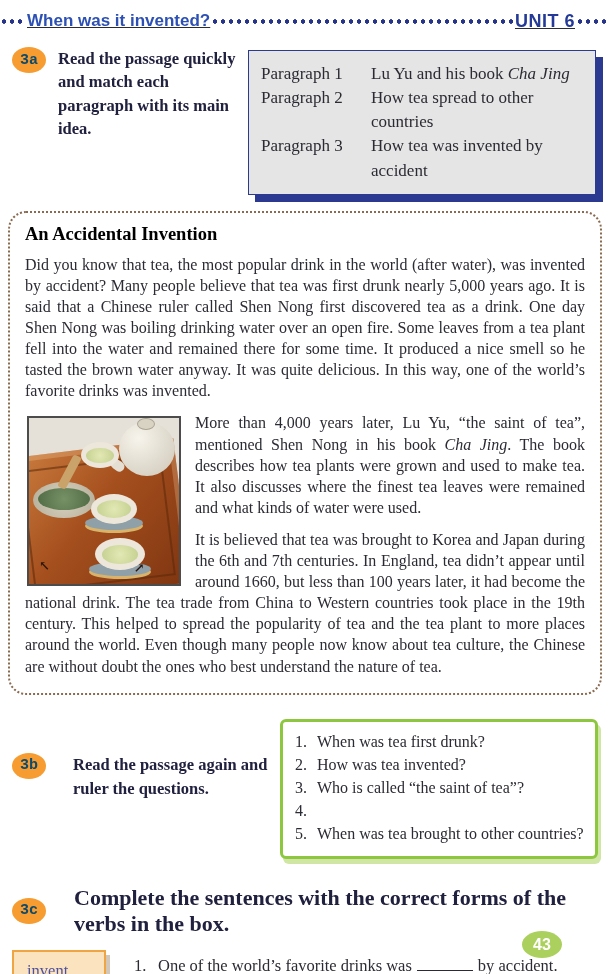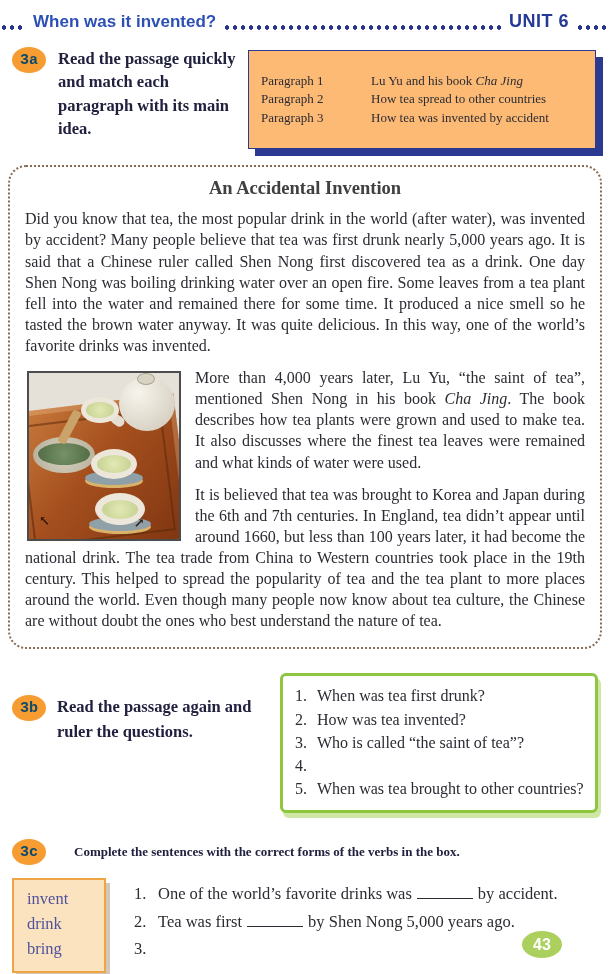--- a/index.html
+++ b/index.html
@@ -3,45 +3,45 @@
 <meta charset="utf-8">
 <style>
   html,body{margin:0;padding:0;}
   body{
     width:610px;height:974px;position:relative;overflow:hidden;
     background:#ffffff;
     font-family:"Liberation Serif","DejaVu Serif",serif;
     color:#2b2b33;
   }
   
-  .header{display:flex;align-items:flex-end;gap:7px;padding:10px 0 0 0;height:22px;}
+  .header{display:flex;align-items:center;gap:1px;padding:10px 0 0 0;height:22px;text-decoration:underline;}
   .dots{height:9px;background-image:radial-gradient(circle,#26348b 2px,transparent 2.5px);
         background-size:8px 9px;background-position:left center;background-repeat:repeat-x;}
   .dots-left{width:26px;}
   .dots-mid{flex:1;}
   .dots-right{width:34px;}
   .lesson-title{font-family:"Liberation Sans","DejaVu Sans",sans-serif;font-size:17px;
         font-weight:600;color:#2d50b5;margin:0;white-space:nowrap;}
   .unit-label{font-family:"Liberation Sans","DejaVu Sans",sans-serif;font-size:18px;
         font-weight:800;color:#253a97;letter-spacing:.5px;white-space:nowrap;}
   
   .badge{min-width:34px;height:26px;border-radius:50%;background:#f69c30;color:#0c4a6e;
         font-family:Liberation Mono, monospace;font-weight:bold;font-size:15px;
         display:flex;align-items:center;justify-content:center;flex:0 0 auto;}
   
   .sec-a{display:flex;margin:15px 14px 0 12px;gap:12px;}
   .instr-a{width:178px;font-weight:bold;font-size:16.5px;line-height:1.42;color:#20203f;}
-  .match-box{flex:1;align-self:flex-start;border:1.6px solid #2b3990;background:#fdba74;
-        box-shadow:7px 7px 0 #2b3990;padding:21px 12px;font-size:13px;margin-top:3px;}
+  .match-box{flex:1;align-self:flex-start;border:1.6px solid #2b3990;background:#e5e5e5;
+        box-shadow:7px 7px 0 #2b3990;padding:11px 12px;font-size:17px;margin-top:3px;}
   .match-row{display:flex;line-height:1.42;}
   .match-label{width:110px;flex:0 0 auto;}
   
   .passage{margin:16px 8px 0 8px;border:2px dotted #8a6b52;border-radius:18px;
         padding:8px 15px 12px 15px;overflow:hidden;}
-  .passage-title{text-align:center;font-weight:bold;font-size:18.5px;margin:3px 0 9px 0;color:#404040;}
+  .passage-title{text-align:left;font-weight:bold;font-size:18.5px;margin:3px 0 9px 0;color:#000000;}
   .passage p{margin:0 0 11px 0;font-size:16px;line-height:1.32;text-align:justify;}
   .passage p:last-child{margin-bottom:4px;}
   
   .tea-photo{float:left;width:150px;height:166px;margin:4px 14px 4px 2px;position:relative;
         border:2px solid #4c4c4c;background:#e6e1d8;overflow:hidden;}
   .tray{position:absolute;left:-16px;top:30px;width:170px;height:150px;transform:rotate(-7deg);
         background:linear-gradient(135deg,#cd8040 0%,#a54f1e 45%,#7d3410 100%);
         box-shadow:inset 0 0 0 5px rgba(255,220,170,.25);}
   .tray-frame{position:absolute;left:14px;top:14px;right:14px;bottom:14px;
         border:2px solid rgba(90,40,10,.55);}
@@ -63,30 +63,30 @@
         background:radial-gradient(circle,#d8d2c0,#b4ad98);}
   .leaves{position:absolute;left:9px;top:70px;width:52px;height:22px;border-radius:50%;
         background:radial-gradient(circle,#779166,#4f6b44);}
   .scoop{position:absolute;left:36px;top:36px;width:9px;height:36px;background:#caa36a;
         transform:rotate(28deg);border-radius:3px;}
   .carve{position:absolute;color:#2a1508;font-weight:bold;font-size:13px;}
   .carve1{left:10px;bottom:10px;}
   .carve2{right:34px;bottom:8px;transform:rotate(90deg);}
   
   .sec-b{display:flex;margin:24px 12px 0 12px;gap:10px;}
-  .sec-b-left{display:flex;gap:11px;width:258px;flex:0 0 auto;margin-top:22px;align-items:flex-start;}
+  .sec-b-left{display:flex;gap:27px;width:258px;flex:0 0 auto;margin-top:34px;align-items:flex-start;}
   .instr-b{font-weight:bold;font-size:16.5px;line-height:1.5;color:#20203f;width:195px;}
   .question-box{flex:1;border:3px solid #8dc63f;border-radius:6px;background:#fff;
         box-shadow:3px 5px 0 #cfe6a4;padding:8px 10px 10px 12px;font-size:16px;line-height:1.45;}
   .q-row{display:flex;}
   .q-num{width:22px;flex:0 0 auto;}
   
   .sec-c{margin:26px 12px 0 12px;}
   .sec-c-head{display:flex;gap:28px;align-items:center;}
-  .instr-c{font-weight:bold;font-size:13px;color:#20203f;}
+  .instr-c{font-weight:bold;font-size:22px;color:#20203f;}
   .sec-c-body{display:flex;gap:28px;margin-top:13px;align-items:flex-start;}
   .verb-box{width:64px;background:#fce3c0;border:2.5px solid #f0a545;
         box-shadow:4px 5px 0 rgba(135,110,75,.38);padding:7px 13px 9px 13px;
         color:#4e529d;font-size:16.5px;line-height:1.5;flex:0 0 auto;}
   .verb-box div{white-space:nowrap;}
   .sentences{flex:1;font-size:16.5px;line-height:1.66;margin-top:2px;}
   .s-row{display:flex;}
   .s-num{width:24px;flex:0 0 auto;}
   .blank{display:inline-block;width:56px;height:13px;border-bottom:1.4px solid #2b2b33;margin:0 5px;}
   .s-text{flex:1;}

